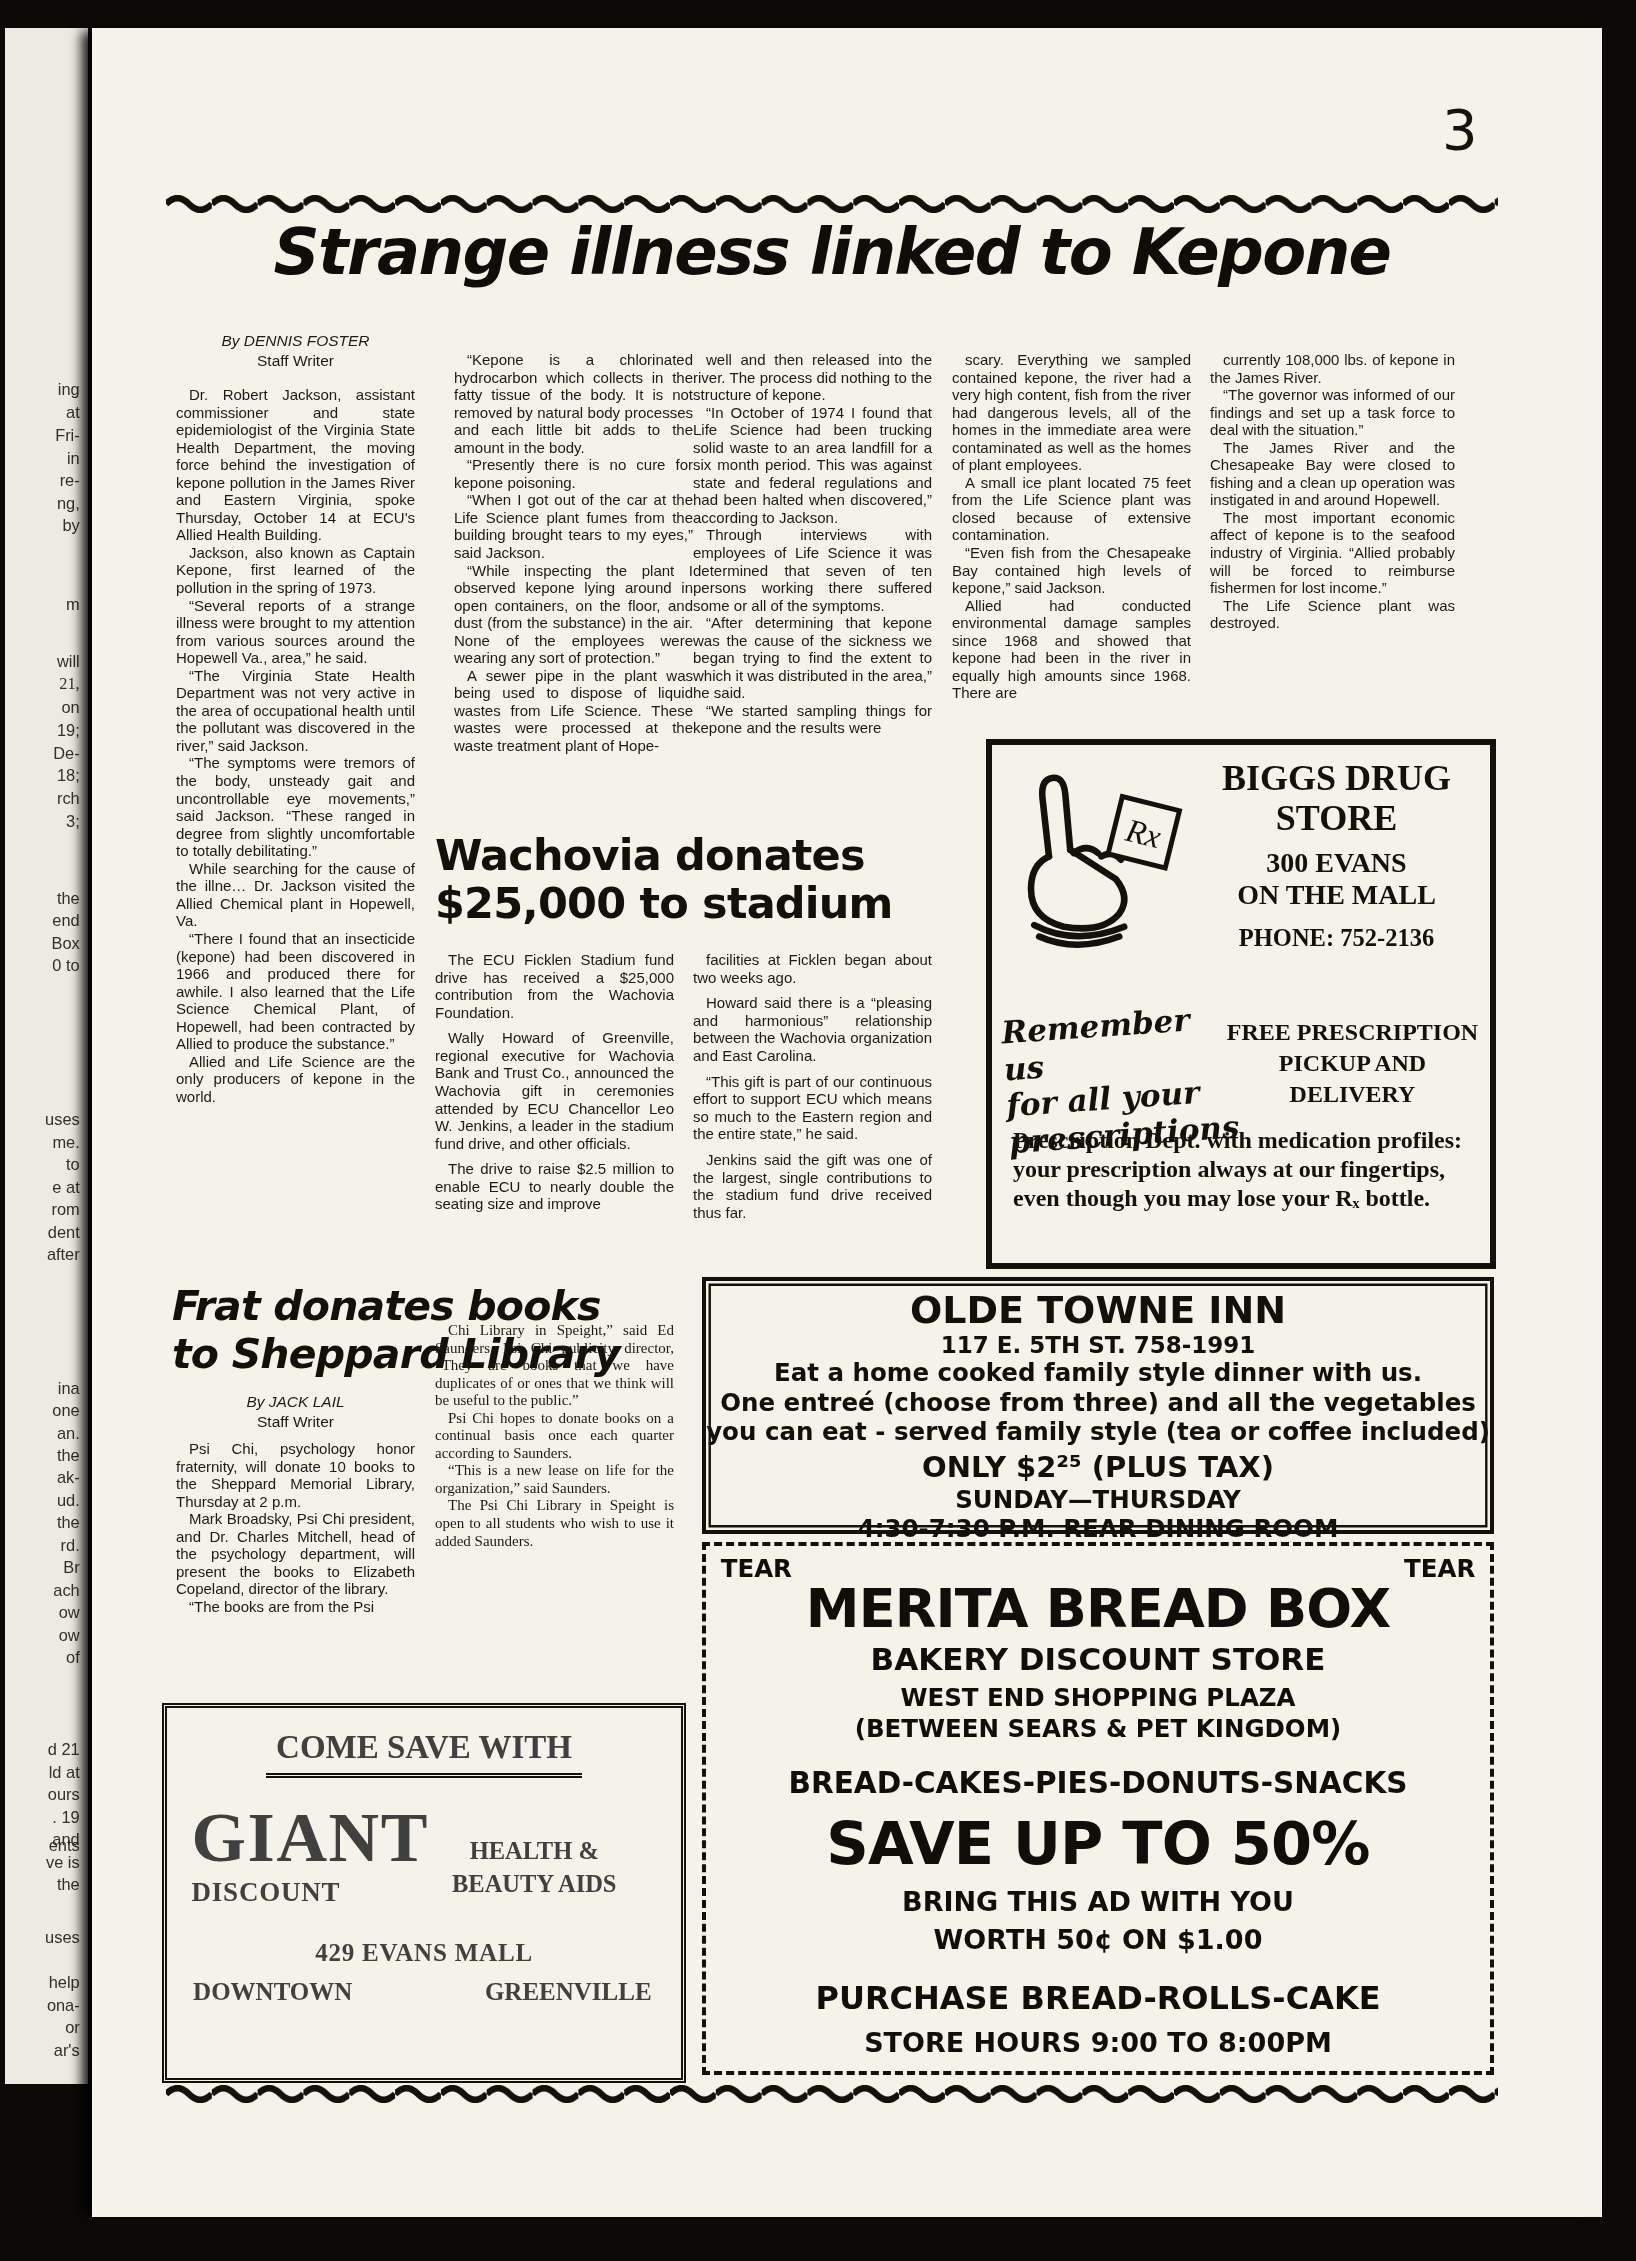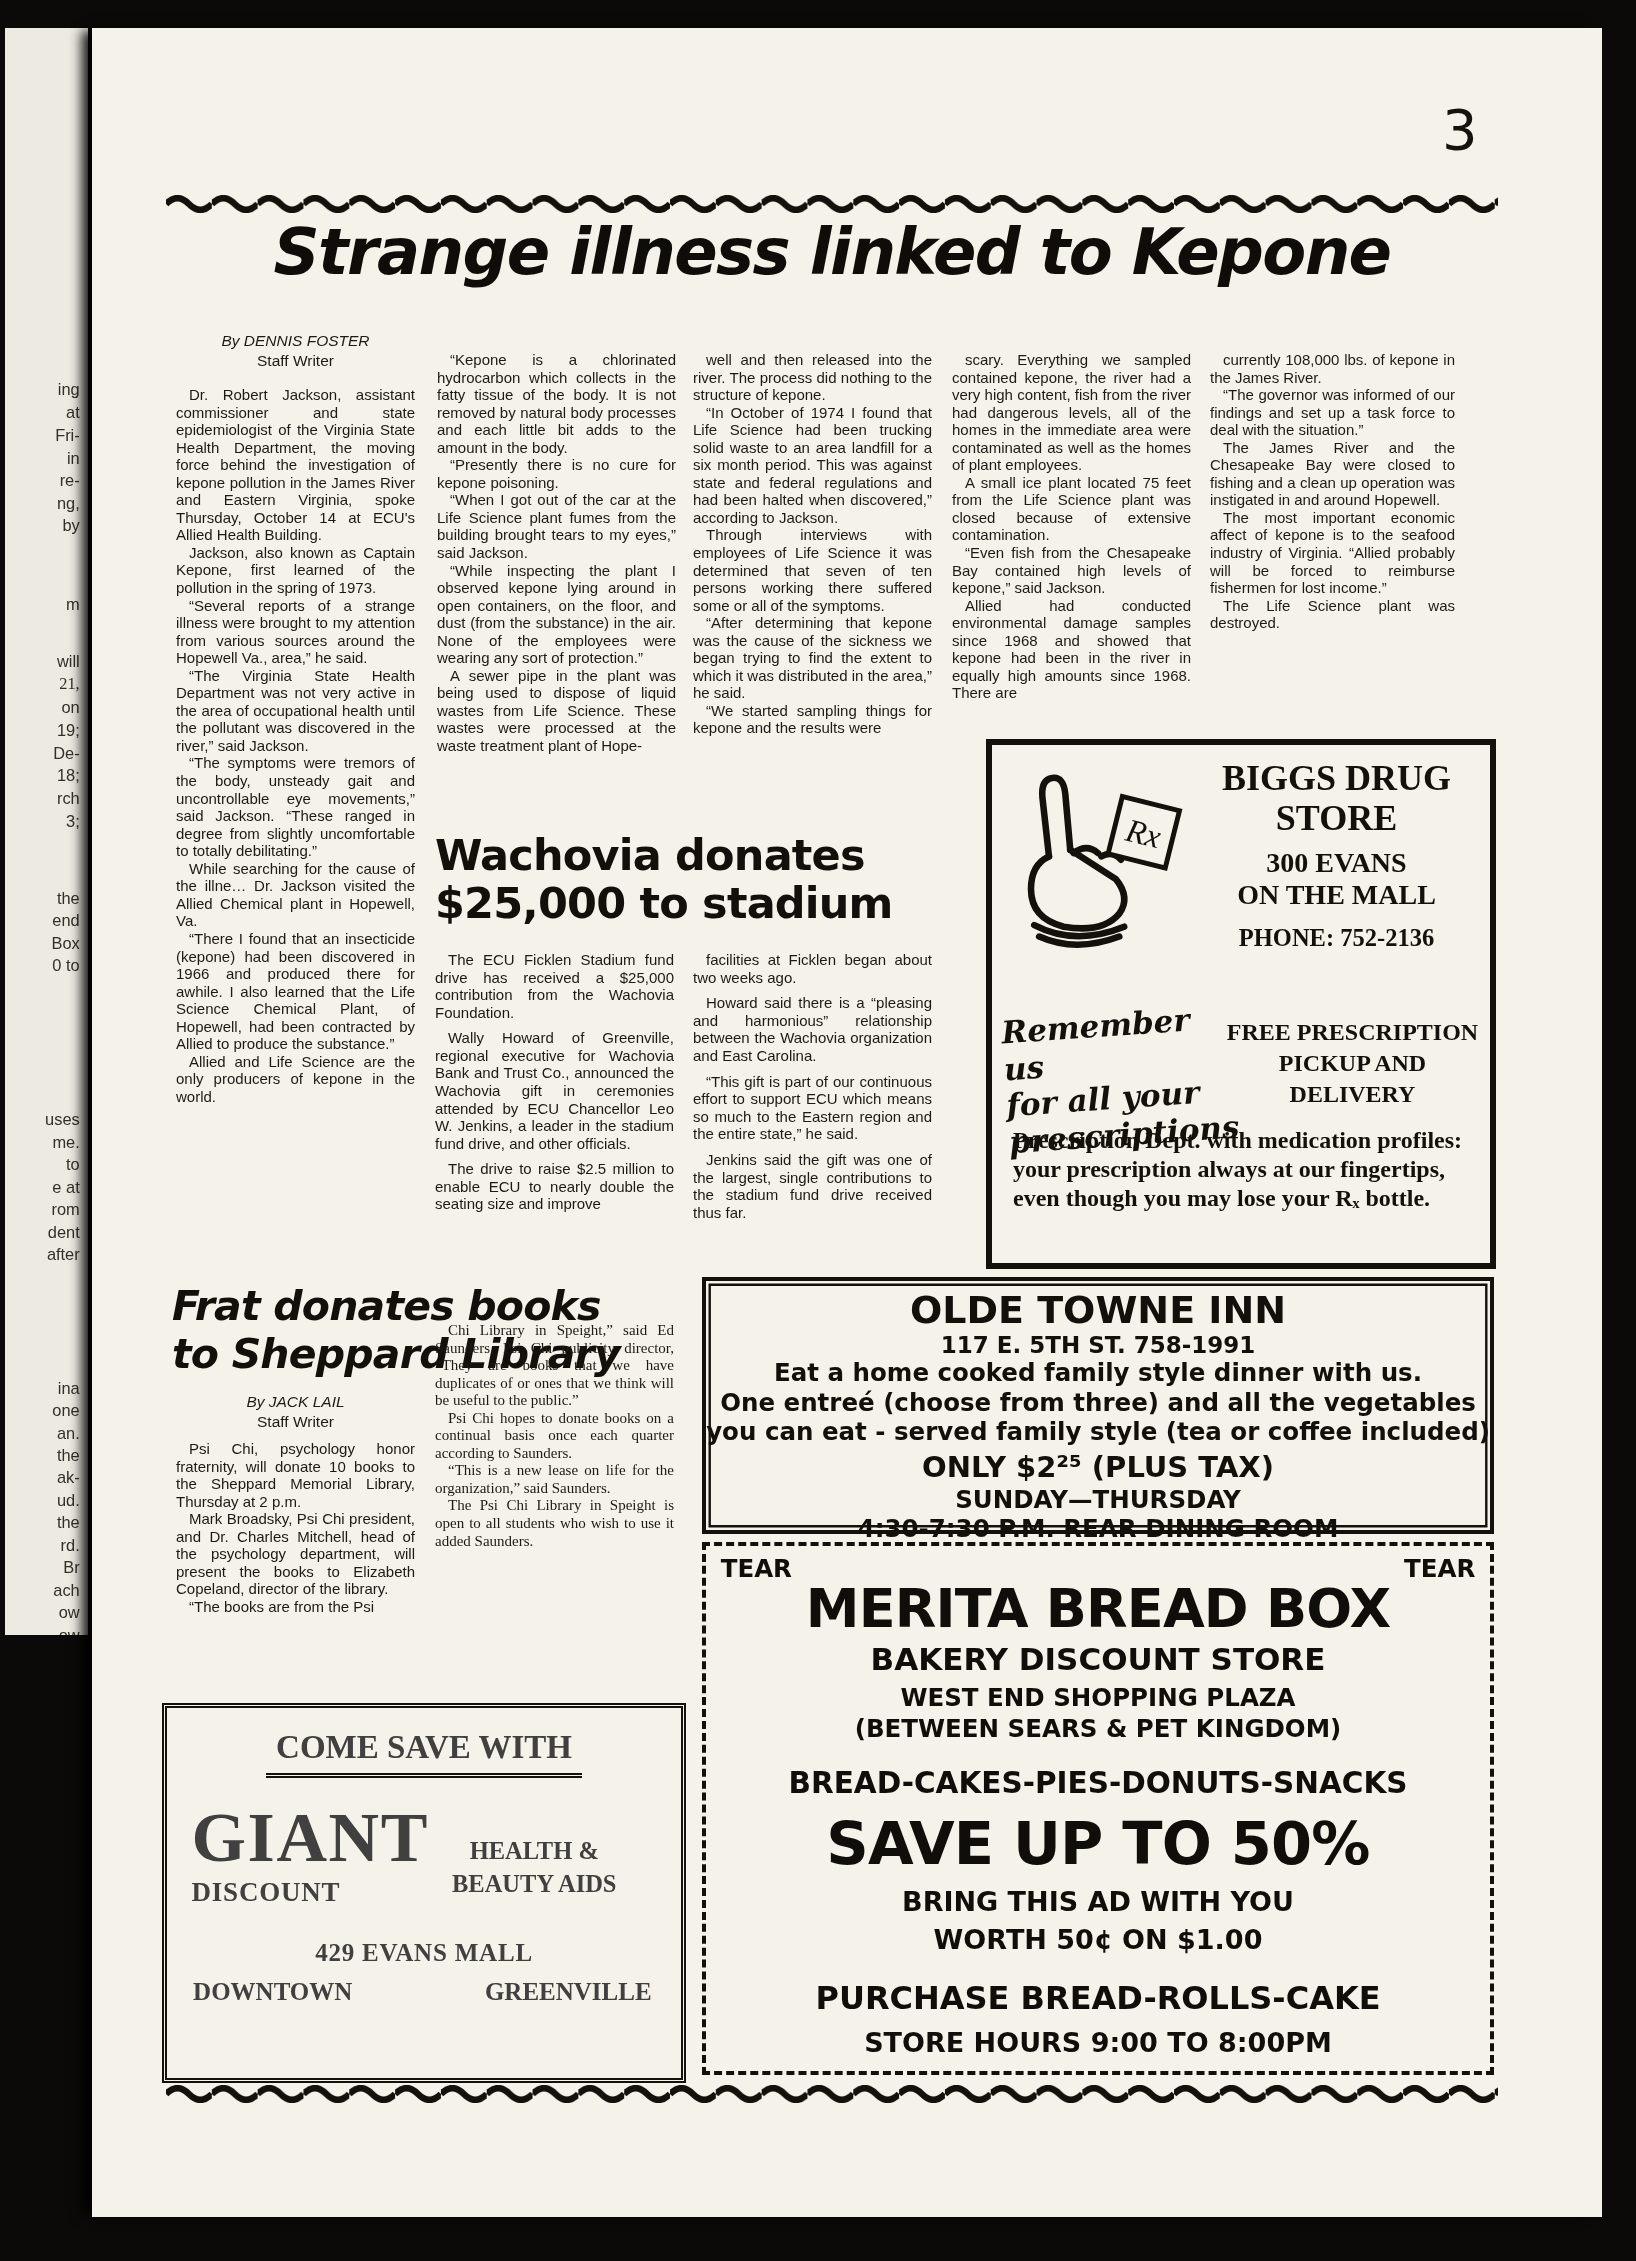--- a/index.html
+++ b/index.html
@@ -1,21 +1,21 @@
 <!DOCTYPE html>
 <html style="font-size:13px"><head>
 <meta charset="utf-8">
 <style>
   * { margin:0; padding:0; box-sizing:border-box; }
   html,body { width:1636px; height:2261px; }
   body { background:#0b0a08; position:relative; overflow:hidden;
          font-family:"Liberation Sans", sans-serif; color:#1c1a16; }
 
   
-  .edge-sliver { position:absolute; left:4.9px; top:28px; width:83px; height:1607px;
+  .edge-sliver { position:absolute; left:4.9px; top:28px; width:83px; height:2056px;
                  background:#edeae1; overflow:hidden; }
   .edge-frag { position:absolute; right:8.2px; font-size:16.4px; line-height:1;
                color:#332f29; white-space:nowrap; }
 
   
   .page { position:absolute; left:92px; top:28px; width:1510px; height:2189px;
           background:#f5f2e9; box-shadow:-13px 0 11.5px -3.3px rgba(0,0,0,.92); }
 
   .page-number { position:absolute; left:1350px; top:69px; font-size:56px;
                  font-family:"DejaVu Sans",sans-serif; color:#16130e; }
@@ -189,21 +189,21 @@
   <div class="col" style="left:84px; top:358px; width:239px;">
       <p class="bp">Dr. Robert Jackson, assistant commissioner and state epidemiologist of the Virginia State Health Department, the moving force behind the investigation of kepone pollution in the James River and Eastern Virginia, spoke Thursday, October 14 at ECU's Allied Health Building.</p>
       <p class="bp">Jackson, also known as Captain Kepone, first learned of the pollution in the spring of 1973.</p>
       <p class="bp">“Several reports of a strange illness were brought to my attention from various sources around the Hopewell Va., area,” he said.</p>
       <p class="bp">“The Virginia State Health Department was not very active in the area of occupational health until the pollutant was discovered in the river,” said Jackson.</p>
       <p class="bp">“The symptoms were tremors of the body, unsteady gait and uncontrollable eye movements,” said Jackson. “These ranged in degree from slightly uncomfortable to totally debilitating.”</p>
       <p class="bp">While searching for the cause of the illne… Dr. Jackson visited the Allied Chemical plant in Hopewell, Va.</p>
       <p class="bp">“There I found that an insecticide (kepone) had been discovered in 1966 and produced there for awhile. I also learned that the Life Science Chemical Plant, of Hopewell, had been contracted by Allied to produce the substance.”</p>
       <p class="bp">Allied and Life Science are the only producers of kepone in the world.</p>
     </div>
-  <div class="col" style="left:345px; top:323px; width:239px;">
+  <div class="col" style="left:362px; top:323px; width:239px;">
       <p class="bp">“Kepone is a chlorinated hydrocarbon which collects in the fatty tissue of the body. It is not removed by natural body processes and each little bit adds to the amount in the body.</p>
       <p class="bp">“Presently there is no cure for kepone poisoning.</p>
       <p class="bp">“When I got out of the car at the Life Science plant fumes from the building brought tears to my eyes,” said Jackson.</p>
       <p class="bp">“While inspecting the plant I observed kepone lying around in open containers, on the floor, and dust (from the substance) in the air. None of the employees were wearing any sort of protection.”</p>
       <p class="bp">A sewer pipe in the plant was being used to dispose of liquid wastes from Life Science. These wastes were processed at the waste treatment plant of Hope-</p>
     </div>
   <div class="col" style="left:601px; top:323px; width:239px;">
       <p class="bp">well and then released into the river. The process did nothing to the structure of kepone.</p>
       <p class="bp">“In October of 1974 I found that Life Science had been trucking solid waste to an area landfill for a six month period. This was against state and federal regulations and had been halted when discovered,” according to Jackson.</p>
       <p class="bp">Through interviews with employees of Life Science it was determined that seven of ten persons working there suffered some or all of the symptoms.</p>

